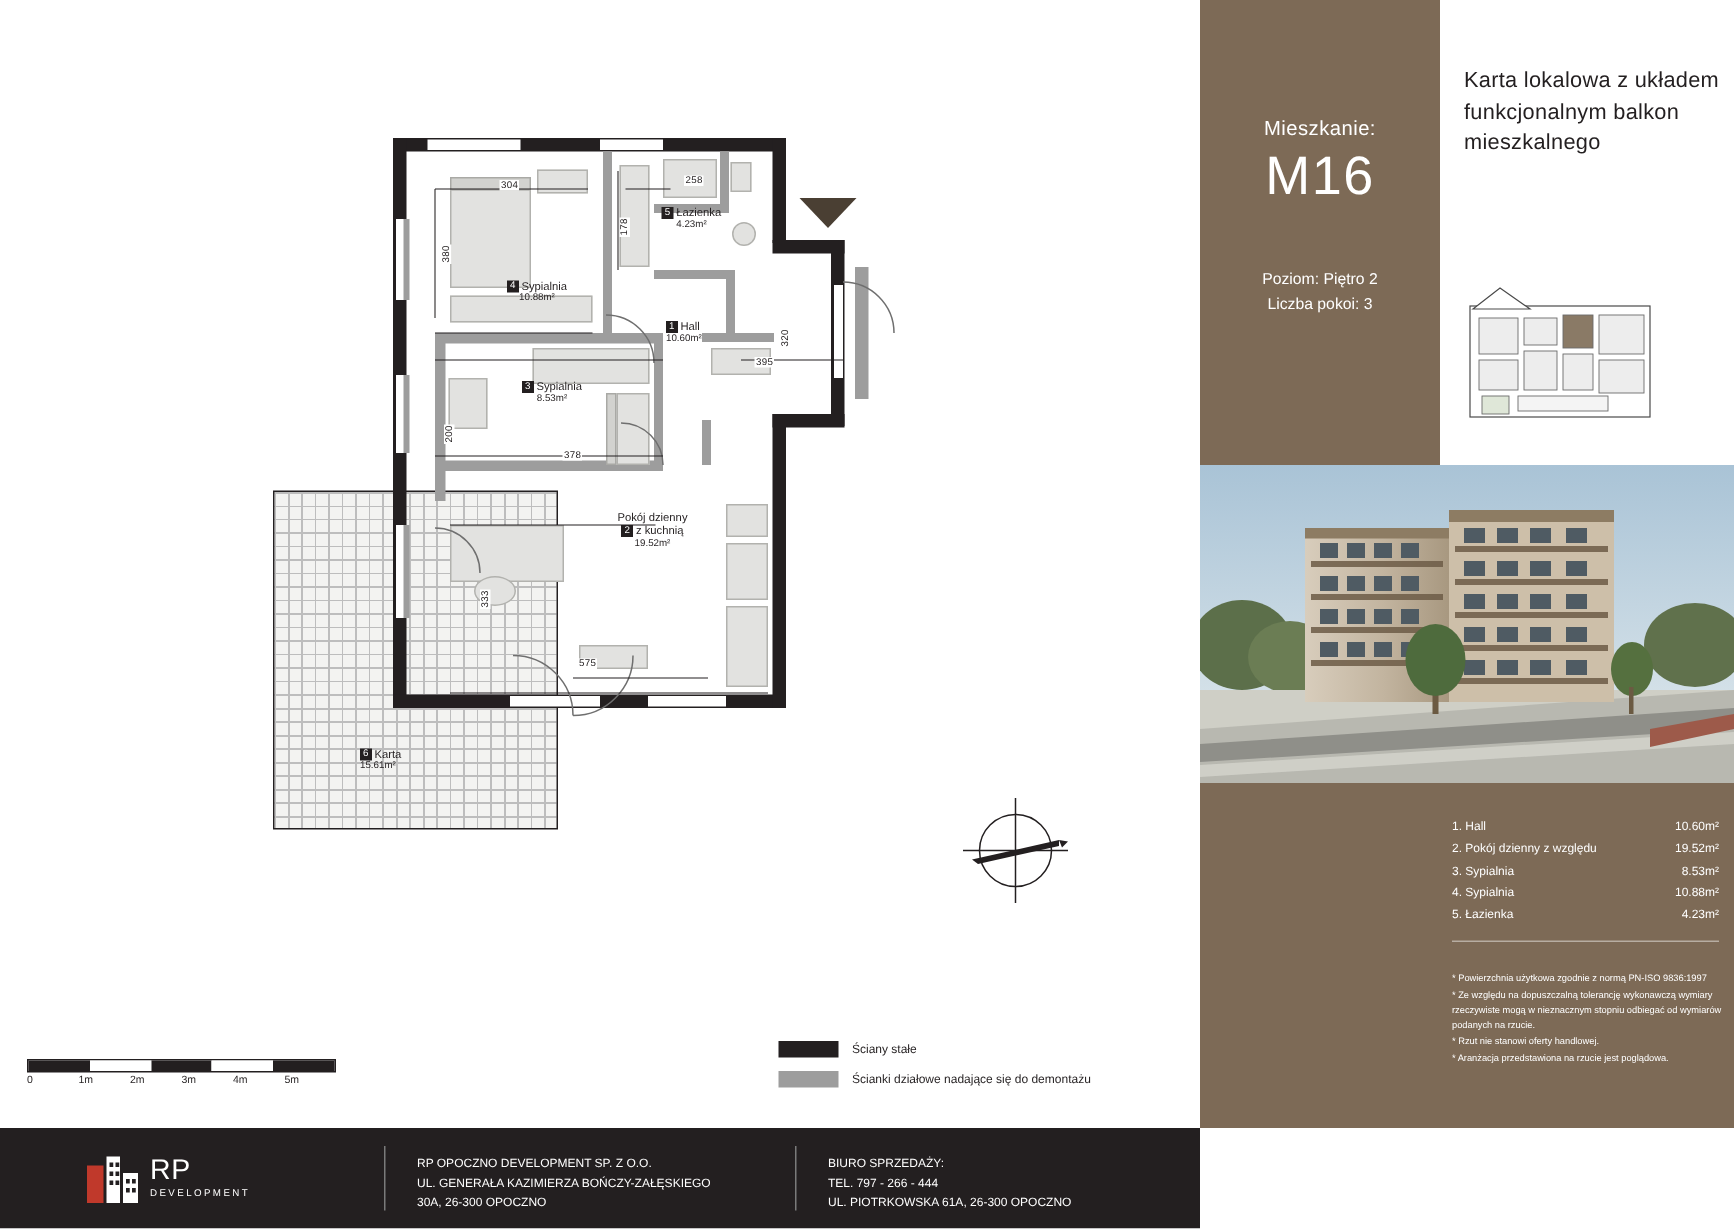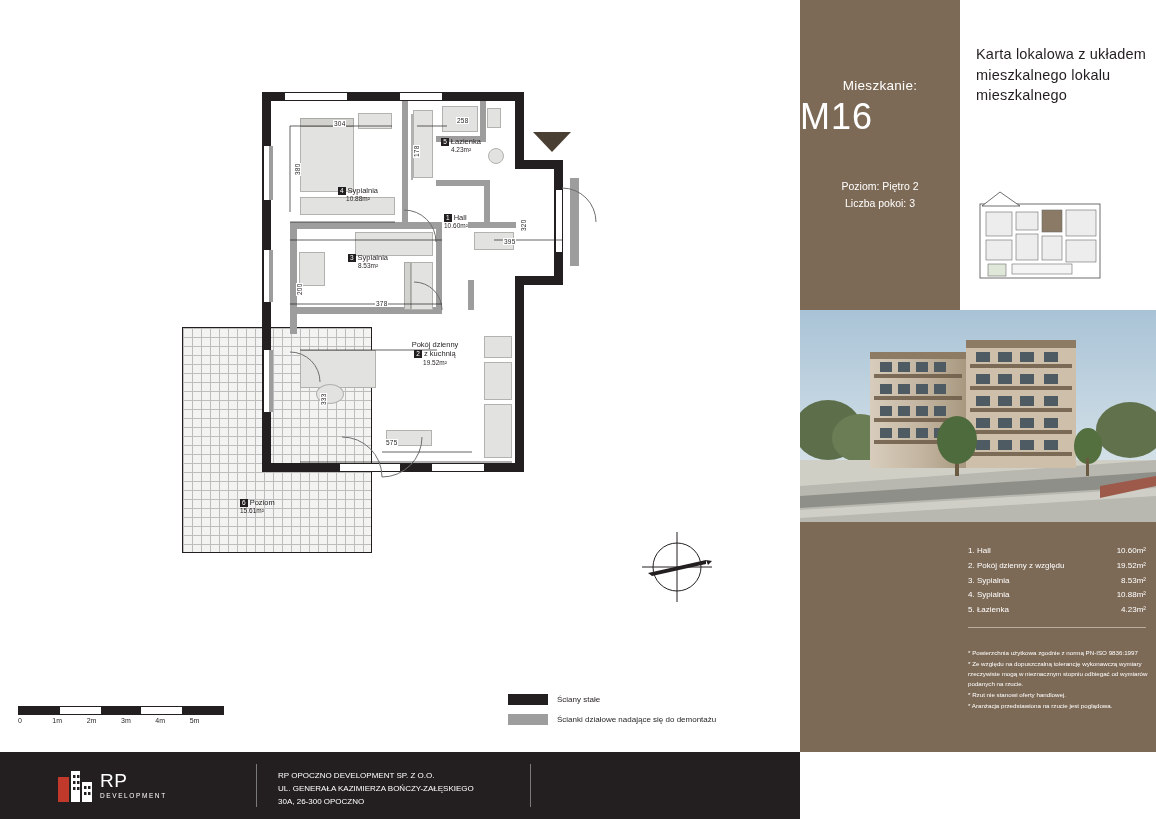--- a/index.html
+++ b/index.html
@@ -55,34 +55,34 @@
 
   
   .scalebar { position:absolute; left:18px; top:706px; width:206px; }
   .scalebar .bar { display:flex; height:9px; border:1px solid #231f20; }
   .scalebar .bar div { flex:1; }
   .scalebar .ticks { display:flex; margin-top:2px; font-size:7px; }
   .scalebar .ticks span { flex:1; }
 
   
   .legend { position:absolute; left:508px; top:694px; font-size:8px; }
-  .legend .row { display:flex; align-items:center; margin-bottom:9px; }
+  .legend .row { display:flex; align-items:center; margin-bottom:9px;margin-left:11px; }
   .legend .sw { width:40px; height:11px; margin-right:9px; }
 
   
   .right { position:absolute; left:800px; top:0; width:356px; height:752px; }
   .rt-left { position:absolute; left:0; top:0; width:160px; height:310px; background:#7d6a56; }
   .rt-right { position:absolute; left:160px; top:0; width:196px; height:310px; background:#ffffff; }
 
   .mieszkanie-label {
     position:absolute; left:0; top:78px; width:160px; text-align:center;
     color:#fff; font-size:13.5px; letter-spacing:.3px;
   }
   .mieszkanie-code {
-    position:absolute; left:0; top:96px; width:160px; 
+    position:absolute; left:0; top:96px; width:160px; text-align:center;
     color:#fff; font-size:36px; letter-spacing:1px;
   }
   .poziom {
     position:absolute; left:0; top:178px; width:160px; text-align:center;
     color:#fff; font-size:10.5px; line-height:1.6;
   }
 
   .karta {
     position:absolute; left:176px; top:44px; width:180px;
     font-size:14.5px; line-height:1.42; color:#231f20; letter-spacing:.2px;
@@ -250,21 +250,21 @@
       <div class="a">10.60m²</div>
     </div>
 
     <div class="roomlabel" style="left:380px; top:340px; width:110px;">
       <div class="n">Pokój dzienny</div>
       <div class="n"><span class="numbox">2</span><span>z kuchnią</span></div>
       <div class="a">19.52m²</div>
     </div>
 
     <div class="roomlabel" style="left:240px; top:498px; width:72px; text-align:left;">
-      <div class="n"><span class="numbox">6</span><span>Poziom</span></div>
+      <div class="n"><span class="numbox">6</span><span>Karta</span></div>
       <div class="a">15.61m²</div>
     </div>
 
     <div class="compass">
       <svg width="78" height="78" viewBox="0 0 78 78">
         <circle cx="39" cy="39" r="24" fill="none" stroke="#231f20" stroke-width="1"></circle>
         <line x1="39" y1="4" x2="39" y2="74" stroke="#231f20" stroke-width="1"></line>
         <line x1="4" y1="39" x2="74" y2="39" stroke="#231f20" stroke-width="1"></line>
         <polygon points="10,45 68,32 68,36 14,48" fill="#231f20"></polygon>
         <polygon points="68,32 74,33 70,37" fill="#231f20"></polygon>
@@ -305,21 +305,21 @@
     <div class="rt-left"></div>
     <div class="rt-right"></div>
 
     <div class="mieszkanie-label">Mieszkanie:</div>
     <div class="mieszkanie-code">M16</div>
     <div class="poziom">
       <div>Poziom: Piętro 2</div>
       <div>Liczba pokoi: 3</div>
     </div>
 
-    <div class="karta">Karta lokalowa z układem mieszkalnego lokalu mieszkalnego</div>
+    <div class="karta">Karta lokalowa z układem funkcjonalnym balkon mieszkalnego</div>
   </div>
 
   <div class="mini-plan">
     <svg width="124" height="100" viewBox="0 0 124 100">
       <rect x="2" y="14" width="120" height="74" fill="#ffffff" stroke="#4a4a4a" stroke-width="0.8"></rect>
       <polygon points="4,16 22,2 42,16" fill="#ffffff" stroke="#4a4a4a" stroke-width="0.8"></polygon>
       <rect x="8" y="22" width="26" height="24" fill="#ededed" stroke="#6b6b6b" stroke-width="0.6"></rect>
       <rect x="8" y="50" width="26" height="20" fill="#ededed" stroke="#6b6b6b" stroke-width="0.6"></rect>
       <rect x="38" y="22" width="22" height="18" fill="#ededed" stroke="#6b6b6b" stroke-width="0.6"></rect>
       <rect x="38" y="44" width="22" height="26" fill="#ededed" stroke="#6b6b6b" stroke-width="0.6"></rect>
@@ -480,16 +480,21 @@
           <div class="t2">DEVELOPMENT</div>
         </div>
       </div>
       <div class="f-div" style="left:256px;"></div>
       <div class="f-col1">
         <div>RP OPOCZNO DEVELOPMENT SP. Z O.O.</div>
         <div>UL. GENERAŁA KAZIMIERZA BOŃCZY-ZAŁĘSKIEGO</div>
         <div>30A, 26-300 OPOCZNO</div>
       </div>
       <div class="f-div" style="left:530px;"></div>
+      <div class="f-col2">
+        <div>BIURO SPRZEDAŻY:</div>
+        <div>TEL. 797 - 266 - 444</div>
+        <div>UL. PIOTRKOWSKA 61A, 26-300 OPOCZNO</div>
+      </div>
     </div>
   </div>
 
 </div>
 
 </body></html>

